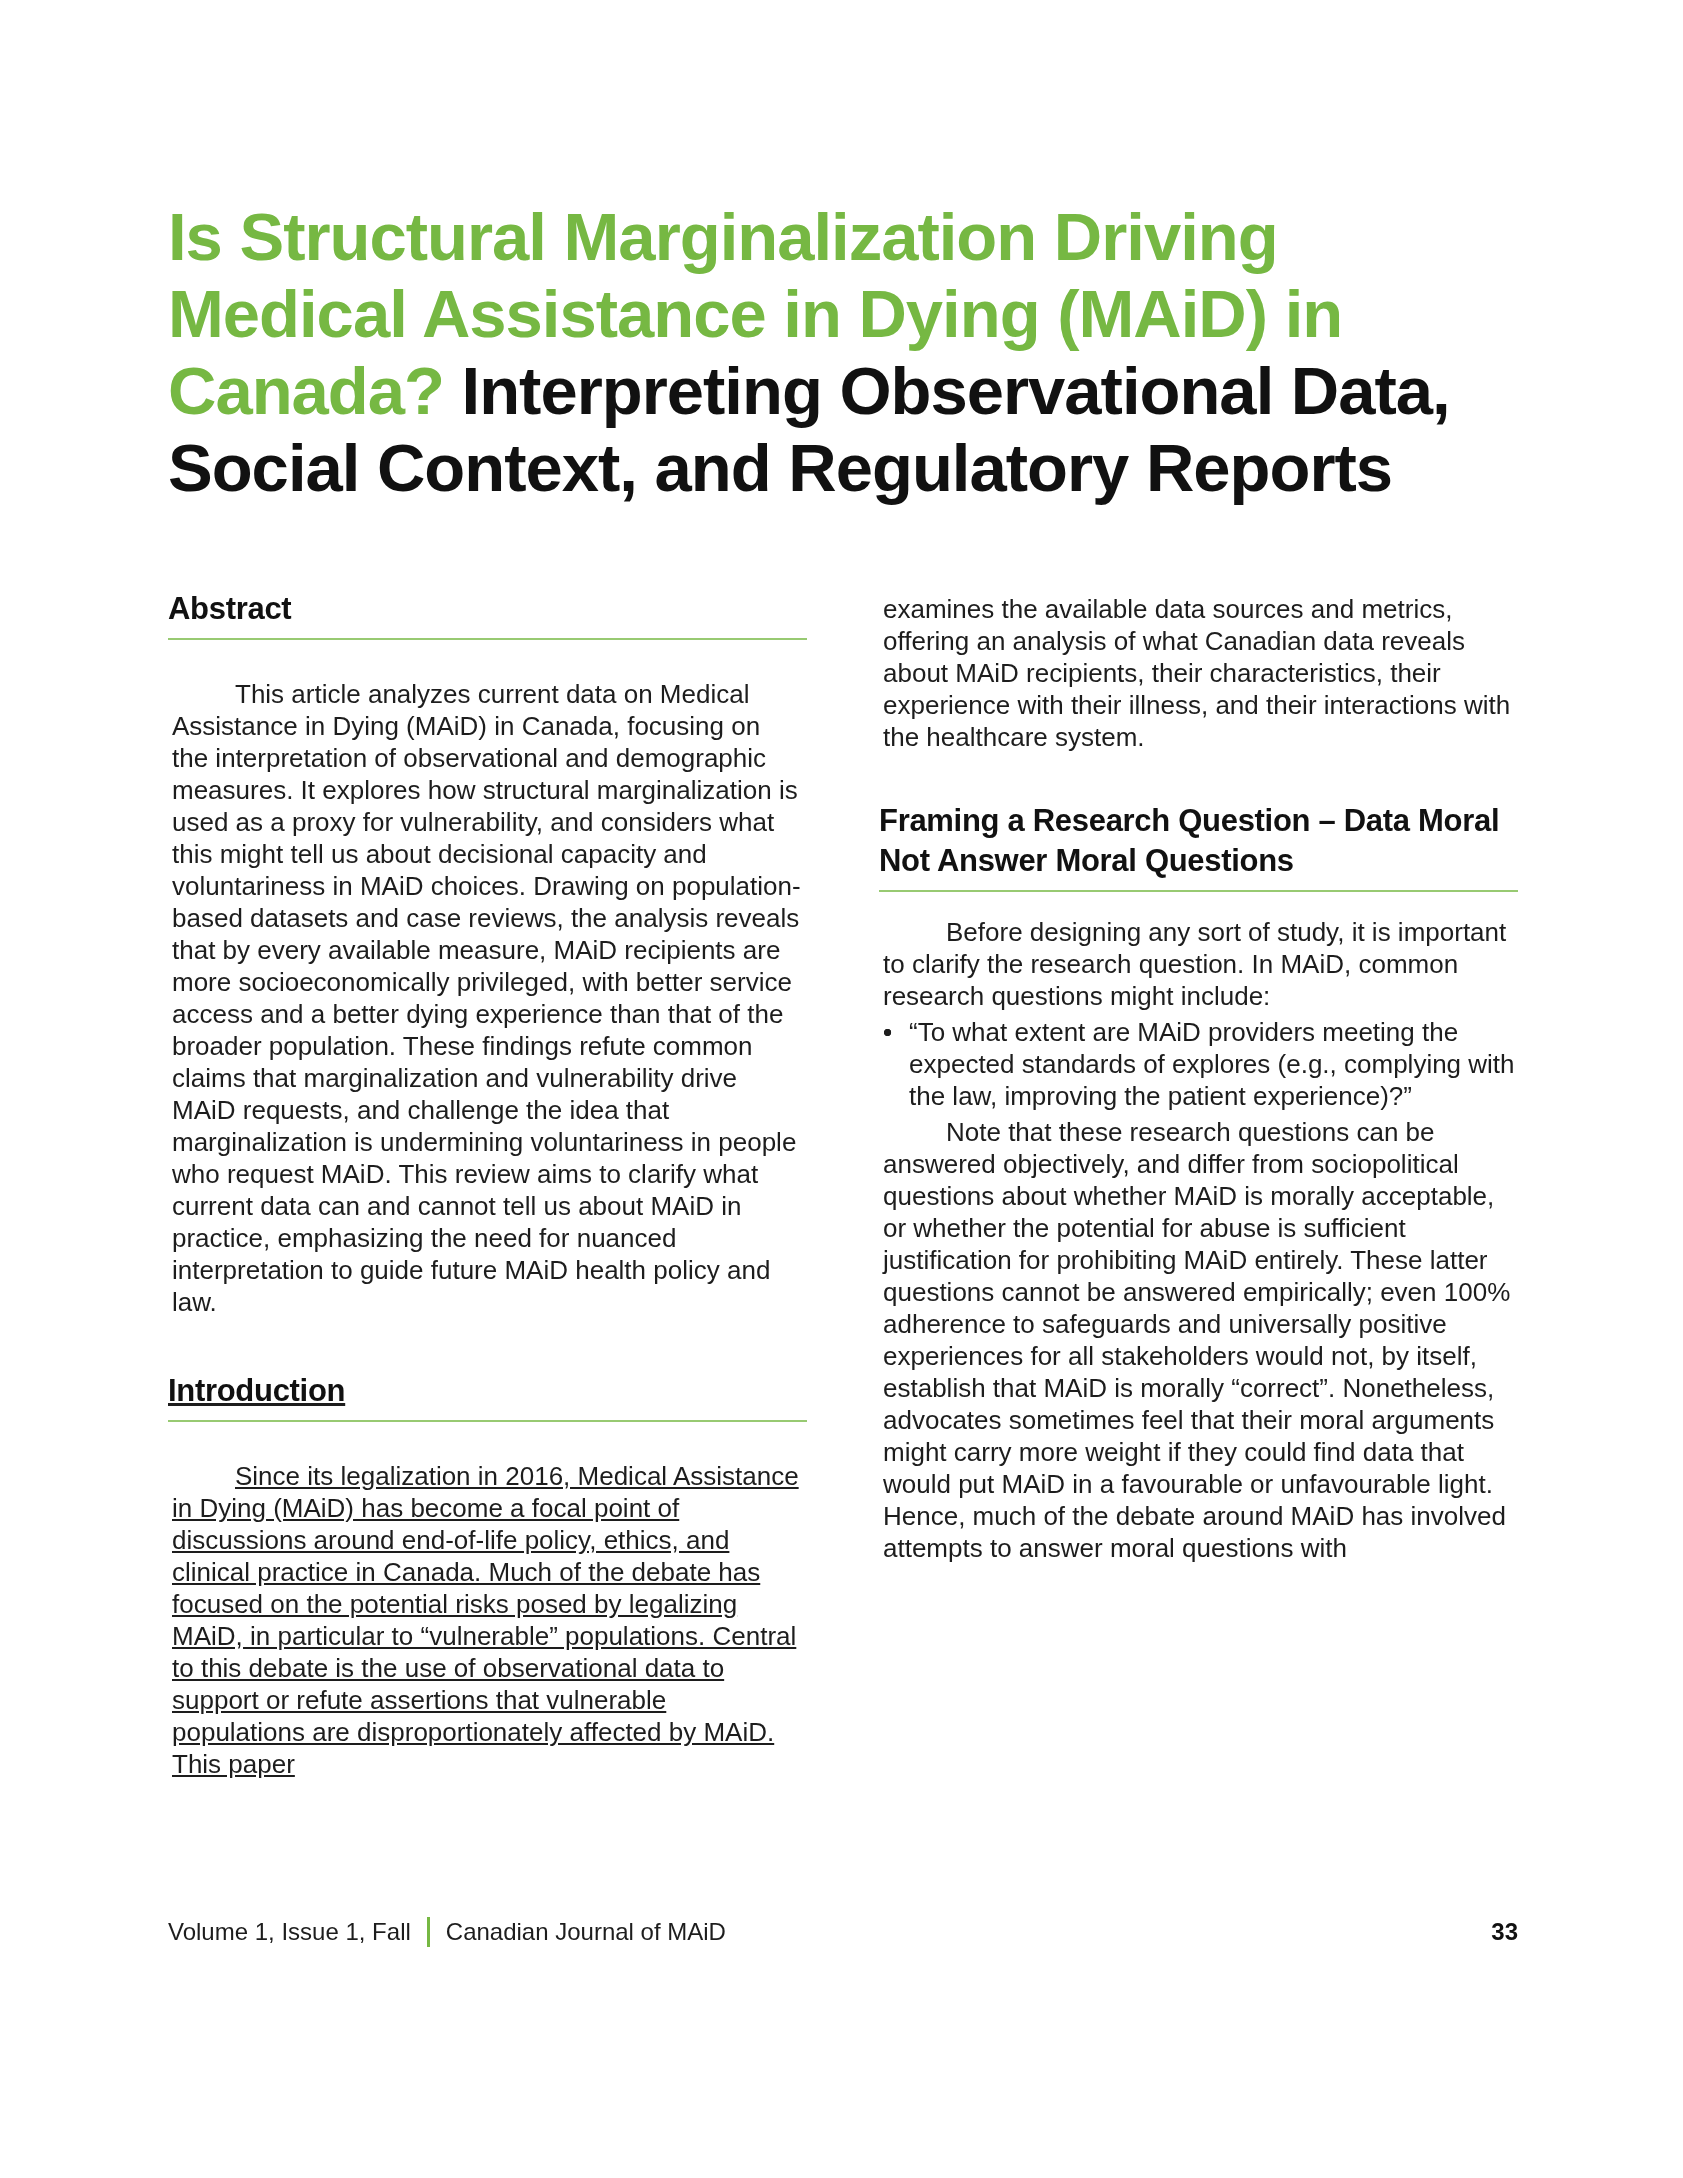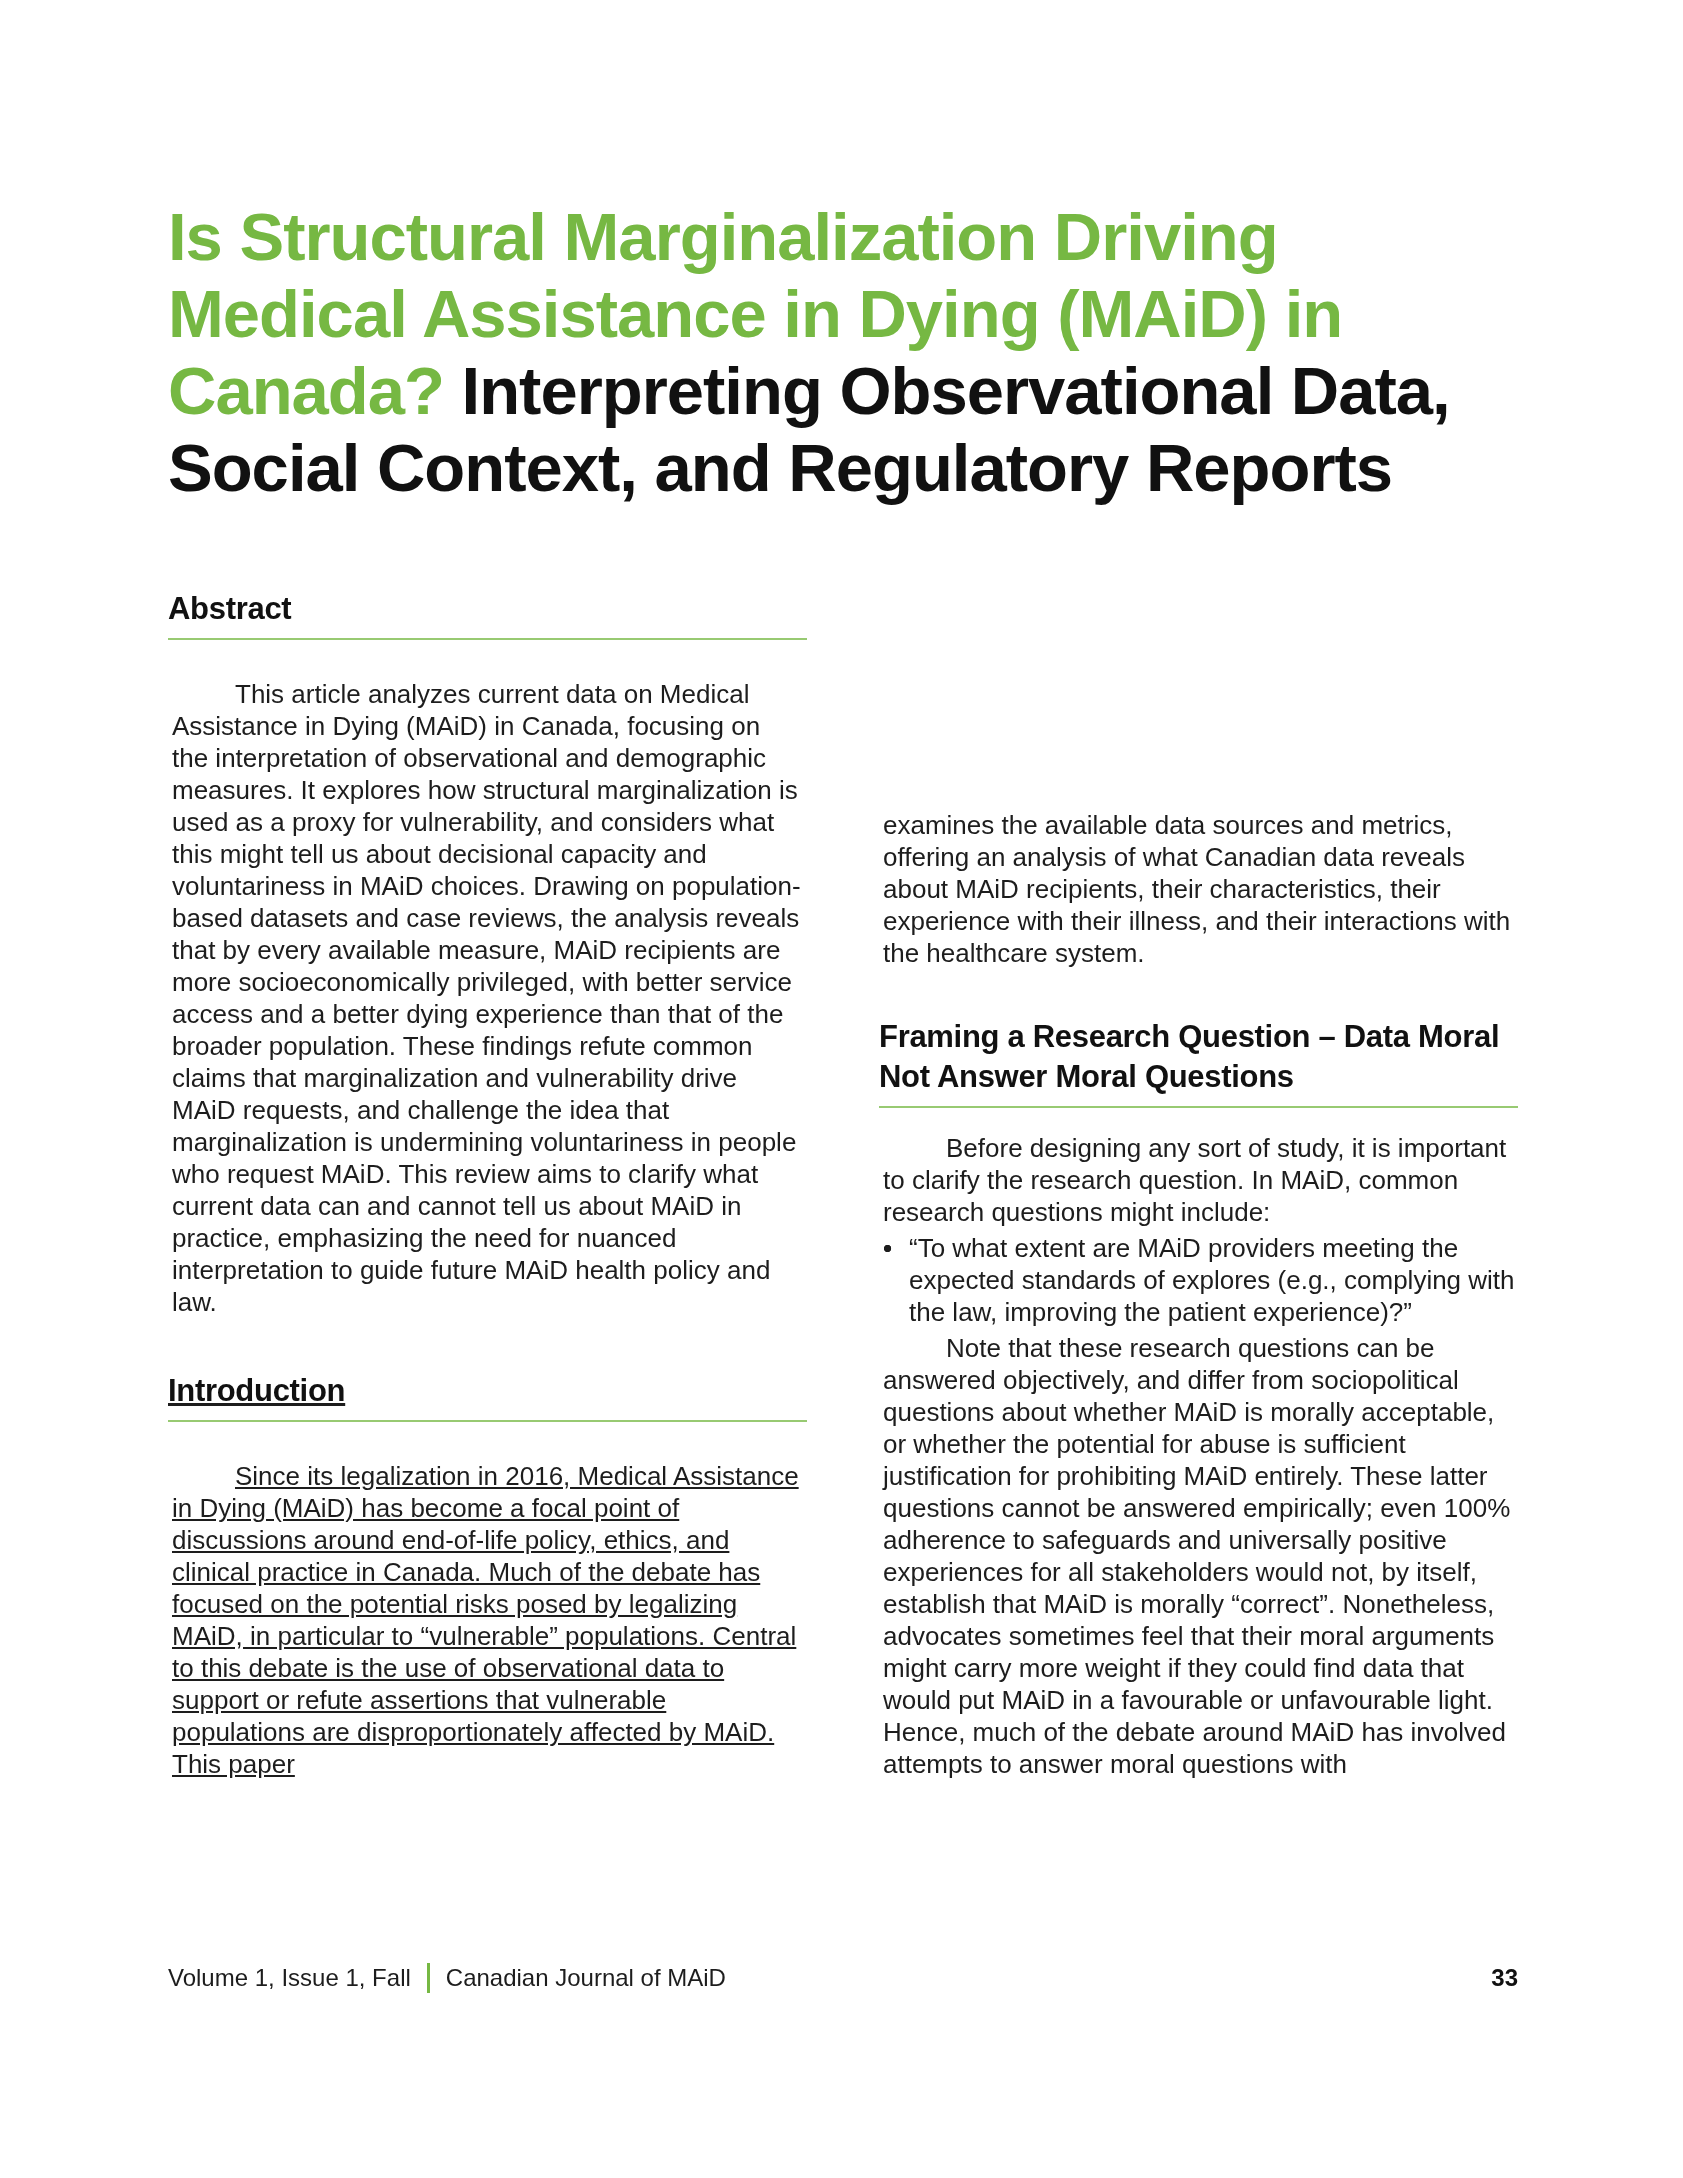--- a/index.html
+++ b/index.html
@@ -41,21 +41,20 @@
     margin-top: 34px;
     font-size: 36px;
     line-height: 46px;
     font-weight: 700;
     color: #111111;
   }
   .columns {
     display: flex;
     gap: 72px;
     margin-top: 83px;
-    align-items: flex-end;
   }
   .col { width: 653px; }
   .section-heading {
     margin: 0;
     font-size: 31px;
     line-height: 40px;
     font-weight: 700;
     color: #111111;
     letter-spacing: -0.3px;
   }
@@ -89,21 +88,21 @@
     color: #1d1d1d;
   }
   .bullet-list li .bullet-marker {
     position: absolute;
     left: 4px;
     top: 0;
   }
   .footer {
     position: absolute;
     left: 168px;
-    top: 1962px;
+    top: 1916px;
     width: 1350px;
     display: flex;
     align-items: center;
     font-size: 24px;
     line-height: 32px;
     color: #1d1d1d;
   }
   .footer-left {
     display: flex;
     align-items: center;

